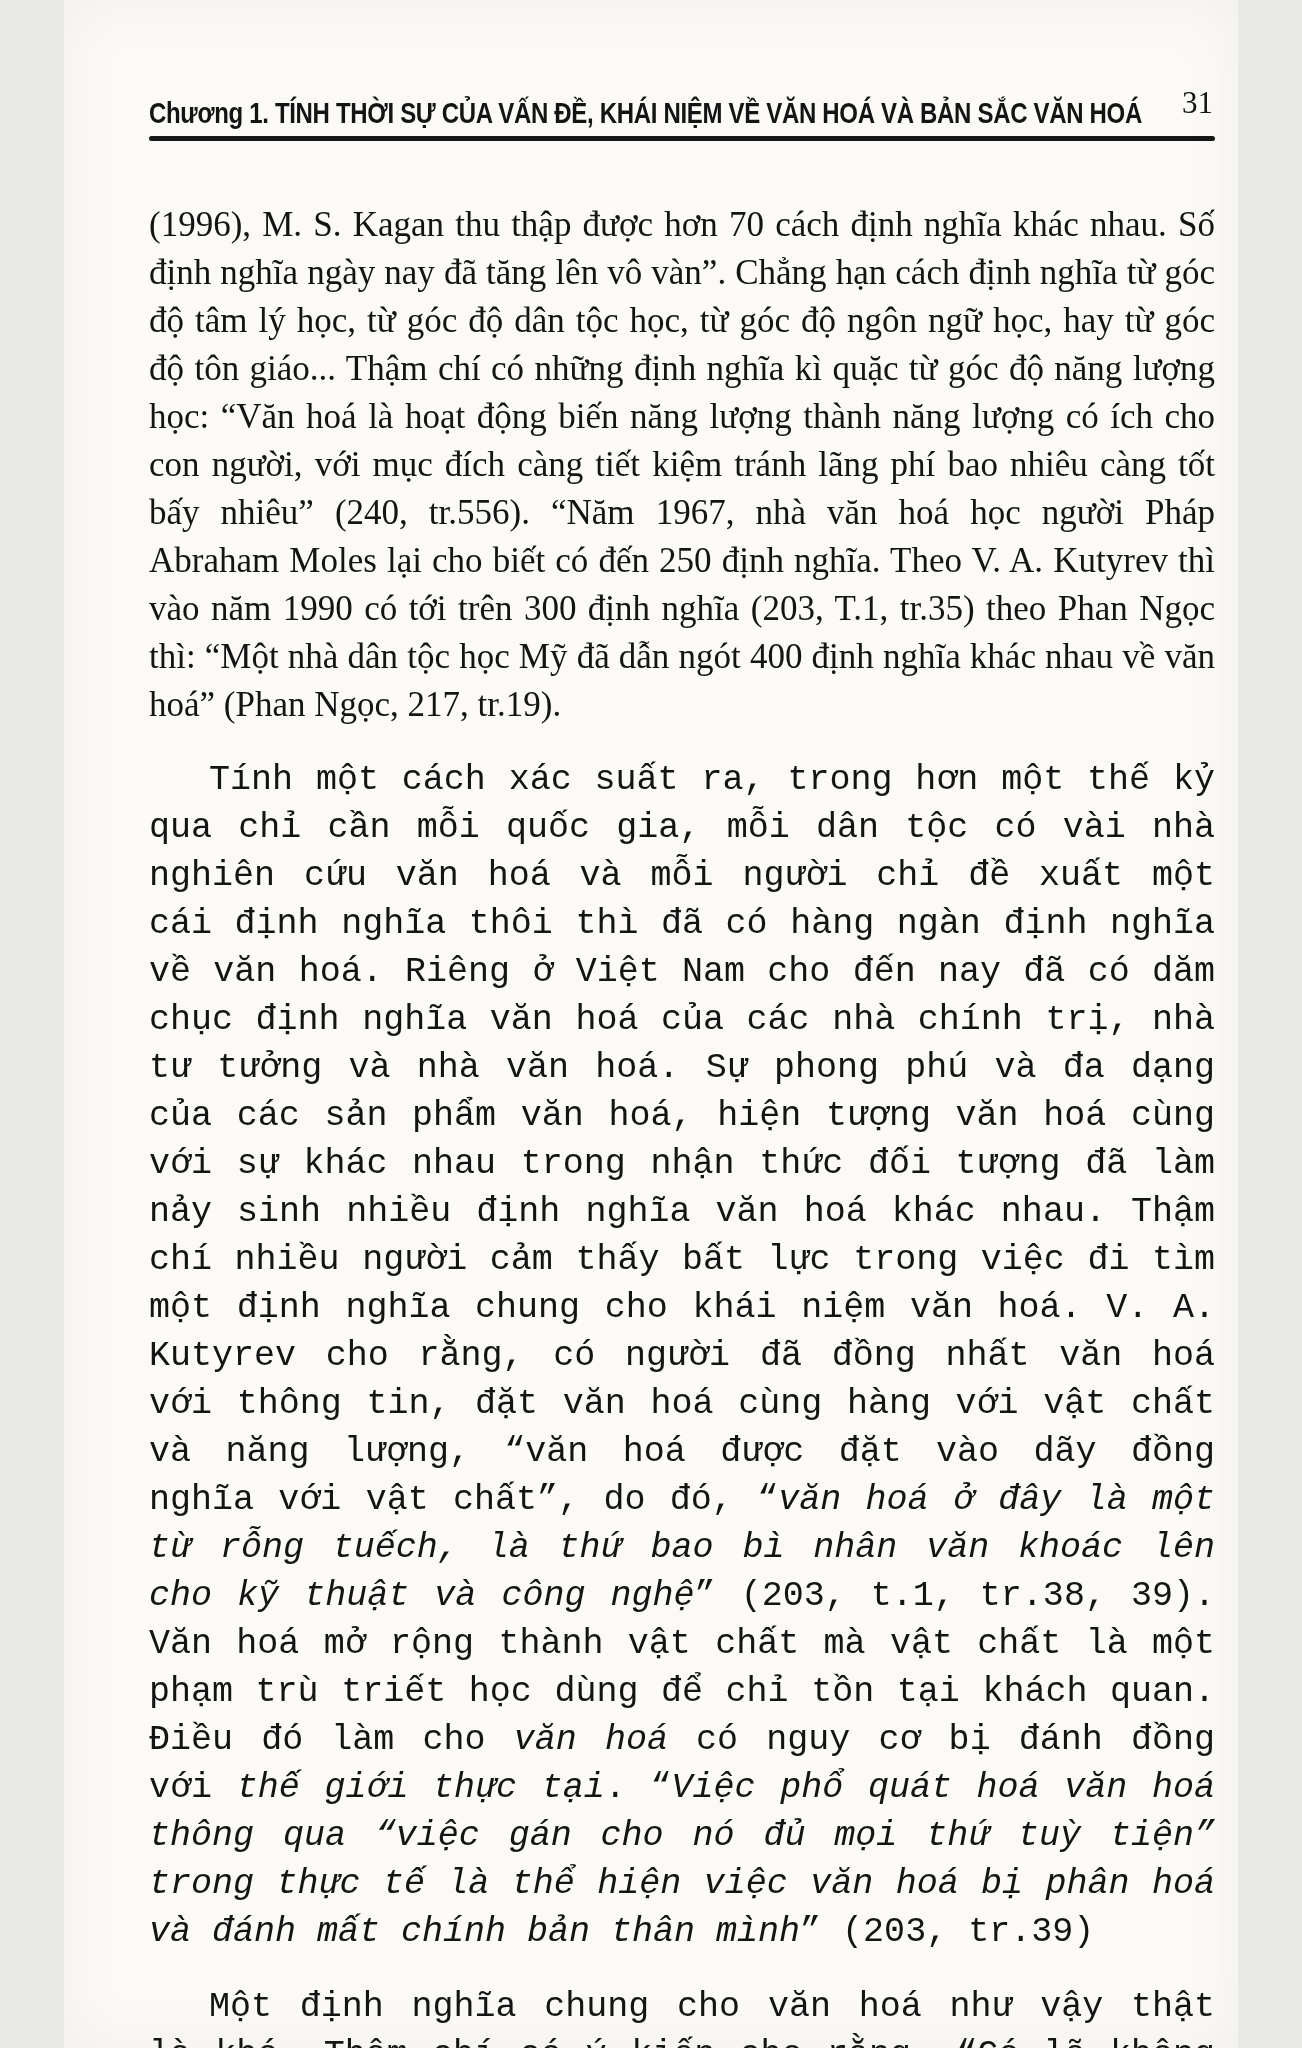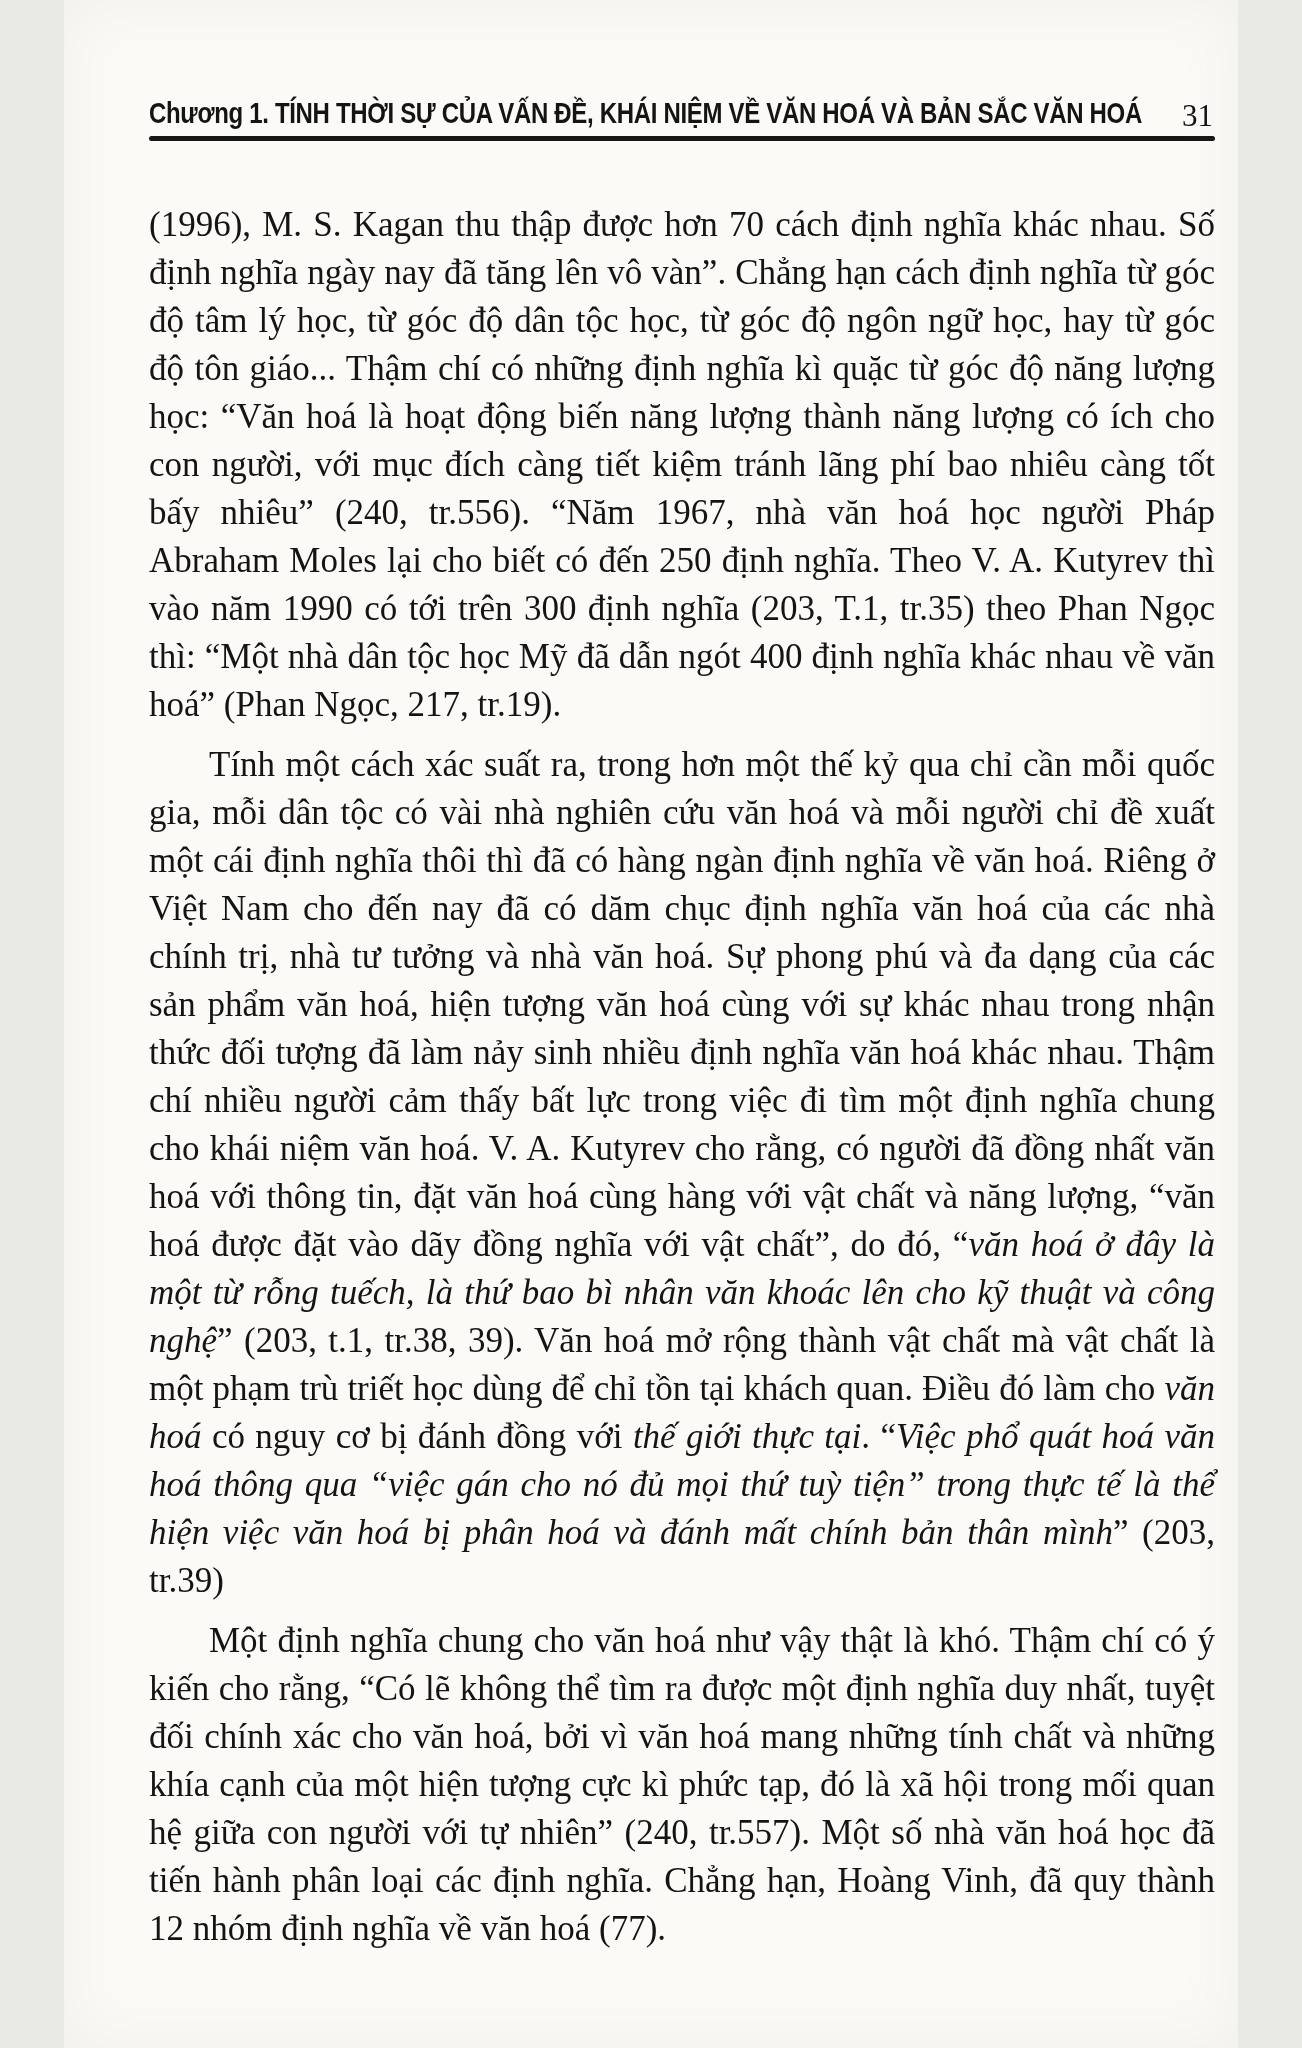--- a/index.html
+++ b/index.html
@@ -35,21 +35,21 @@
     transform-origin: left bottom;
     font-family: "Liberation Sans", sans-serif;
     font-weight: 700;
     font-size: 30px;
     letter-spacing: -0.4px;
     color: var(--ink, #141414);
   }
   .page-number {
     position: absolute;
     right: 2px;
-    bottom: 2px;
+    bottom: 15px;
     font-family: "Liberation Serif", serif;
     font-size: 31px;
     color: var(--ink, #141414);
   }
   .head-rule {
     height: 5px;
     background: var(--rule, #171717);
     border-radius: 3px;
   }
   .body-text {
@@ -57,21 +57,22 @@
     font-family: "Liberation Serif", serif;
     font-size: 35px;
     line-height: 48px;
     color: var(--ink, #141414);
     text-align: justify;
   }
   .para {
     margin: 0;
   }
   .para + .para {
-    margin-top: 12px;
+    margin-top: 27px;
+    font-family: Liberation Mono, monospace;
   }
   .para.indent {
     text-indent: 60px;
   }
   .italic {
     font-style: italic;
   }
 </style>
 </head>
 <body>

